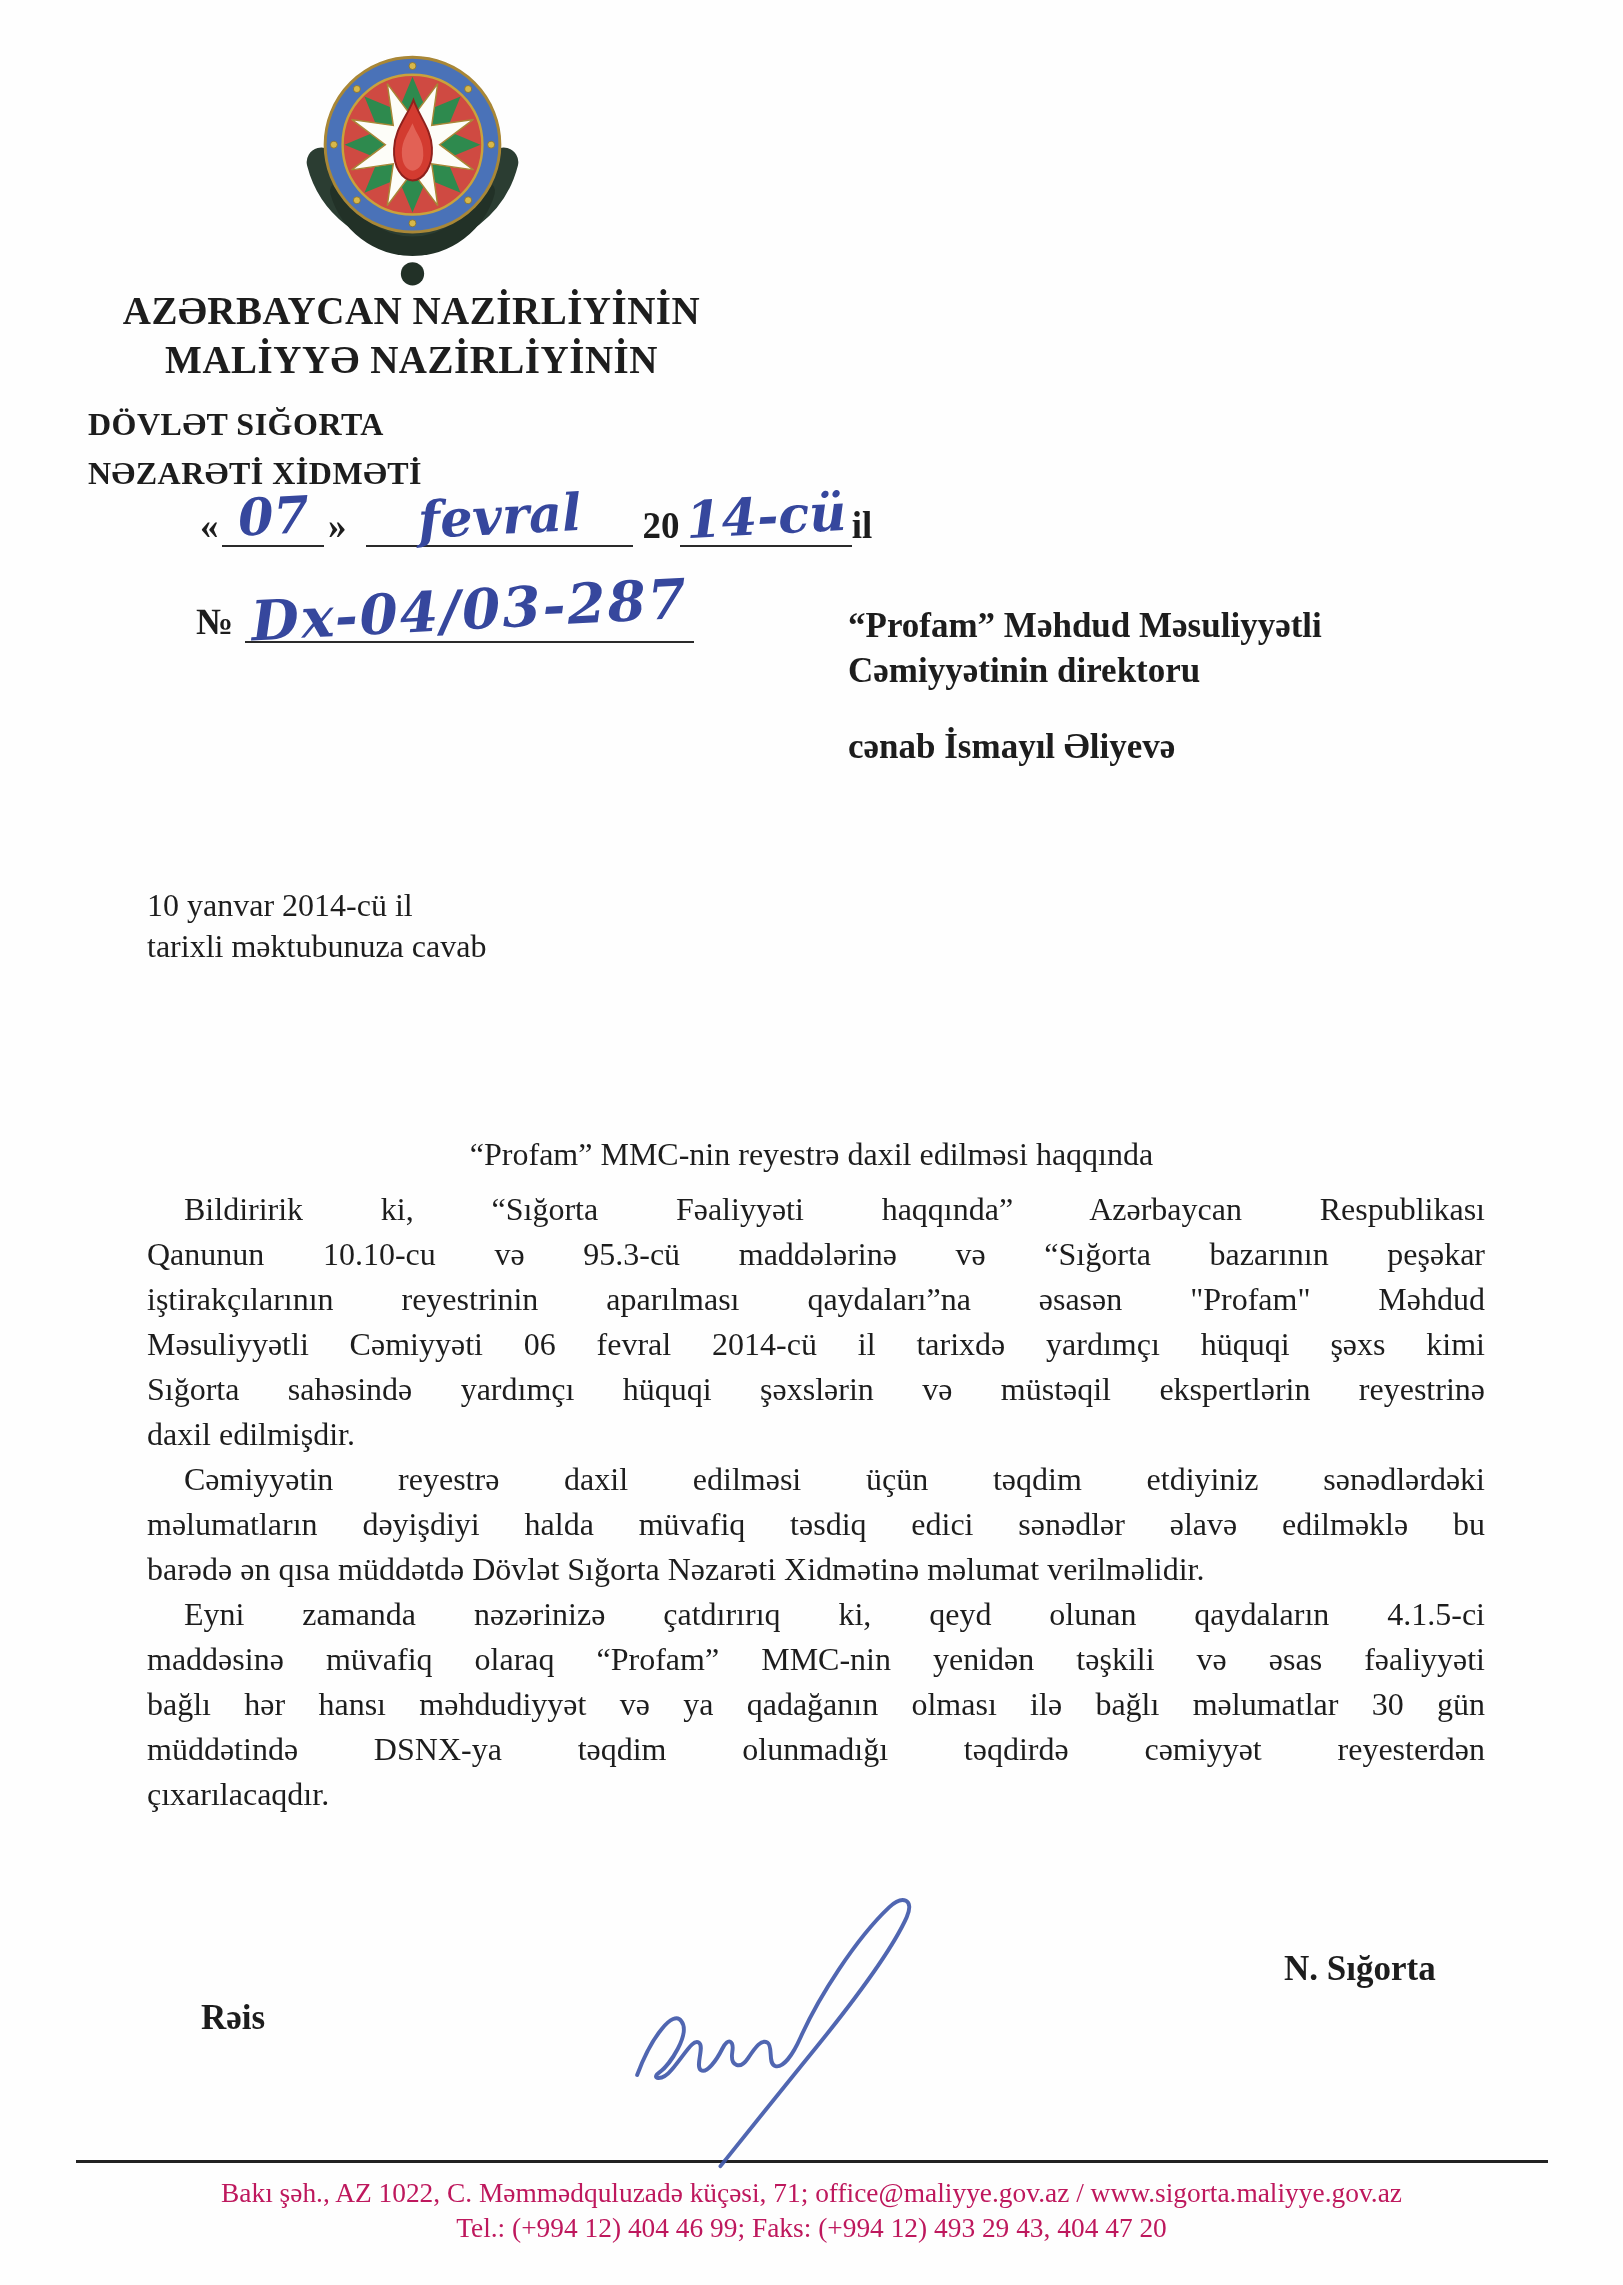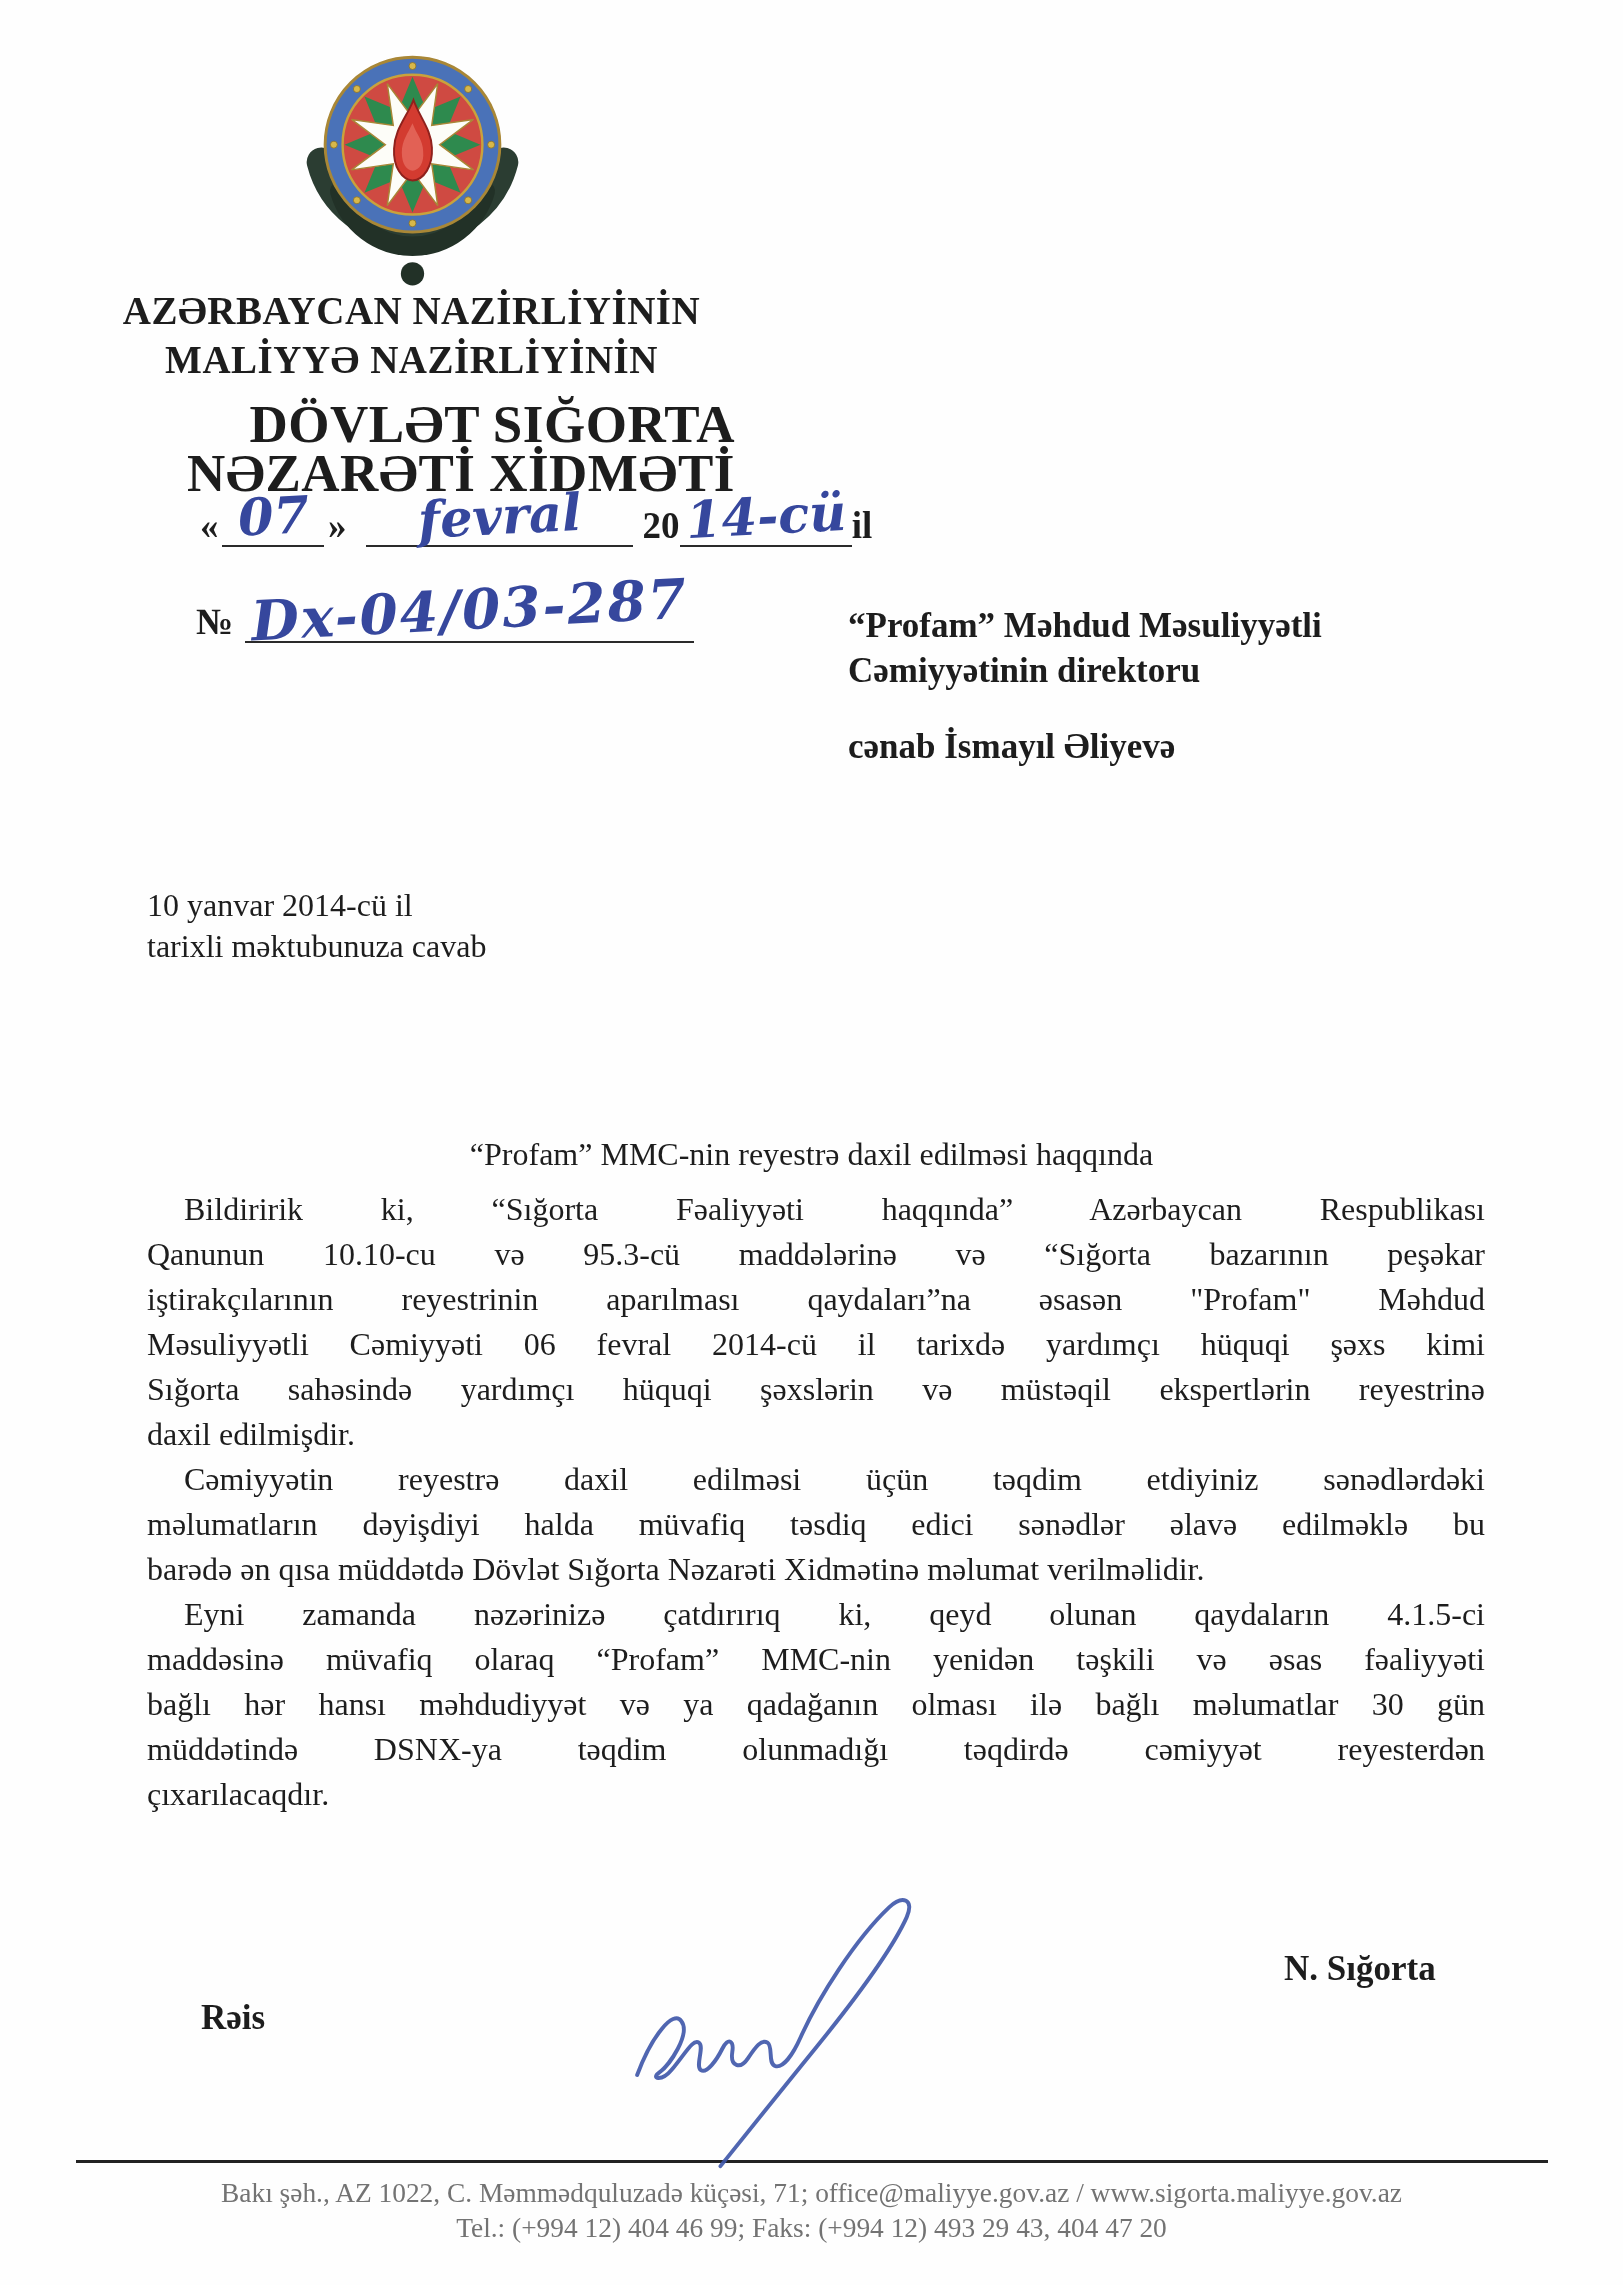--- a/index.html
+++ b/index.html
@@ -13,22 +13,22 @@
     overflow:hidden;
   }
   .abs{position:absolute;}
 
   
   .emblem{left:296px;top:37px;width:233px;height:259px;}
 
   
   .org-block{left:88px;top:286px;width:647px;text-align:center;
     font-weight:bold;font-size:39px;line-height:49px;letter-spacing:0.5px;}
-  .service-block{left:88px;top:400px;width:647px;text-align:right;
-    font-weight:bold;font-size:53px;line-height:49px;letter-spacing:0.5px;}
+  .service-block{left:88px;top:400px;width:647px;text-align:left;
+    font-weight:bold;font-size:32px;line-height:49px;letter-spacing:0.5px;}
 
   
   .hw{font-family:"DejaVu Serif",serif;font-style:italic;color:#36479d;
       display:inline-block;transform:rotate(-3deg);}
   .u-line{display:inline-block;border-bottom:2.9px solid #2a2a2a;text-align:center;
       padding:0 5.9px 2px 5.9px;}
   .date-line{left:196px;top:490px;width:686px;display:flex;align-items:flex-end;
       font-size:37px;font-weight:bold;}
   .date-line .hw{font-size:51px;line-height:53px;}
   .num-line{left:196px;top:580px;width:686px;display:flex;align-items:flex-end;
@@ -54,21 +54,21 @@
   .body-line.last{text-align-last:left;}
 
   
   .sig-title{left:201px;top:1998px;font-size:35px;font-weight:bold;}
   .sig-name{left:1284px;top:1949px;font-size:35px;font-weight:bold;}
   .sig-svg{left:544px;top:1874px;width:549px;height:299px;z-index:3;}
 
   
   .footer-rule{left:76px;top:2160px;width:1472px;height:2.9px;background:#232323;}
   .footer{left:0;top:2176px;width:1623px;text-align:center;
-      font-size:27.4px;line-height:35px;color:#737373;}
+      font-size:27.4px;line-height:35px;color:#be185d;}
 </style>
 </head>
 <body>
 
 <div class="page">
 
   <svg class="abs emblem" viewBox="0 0 240 265" aria-hidden="true">
 
     <path d="M26,128 A 97,97 0 0 0 214,128" stroke="#2b3d32" stroke-width="30" fill="none" stroke-linecap="round"></path>
     <path d="M45,158 A 78,78 0 0 0 195,158" stroke="#223127" stroke-width="20" fill="none" stroke-linecap="round"></path>

